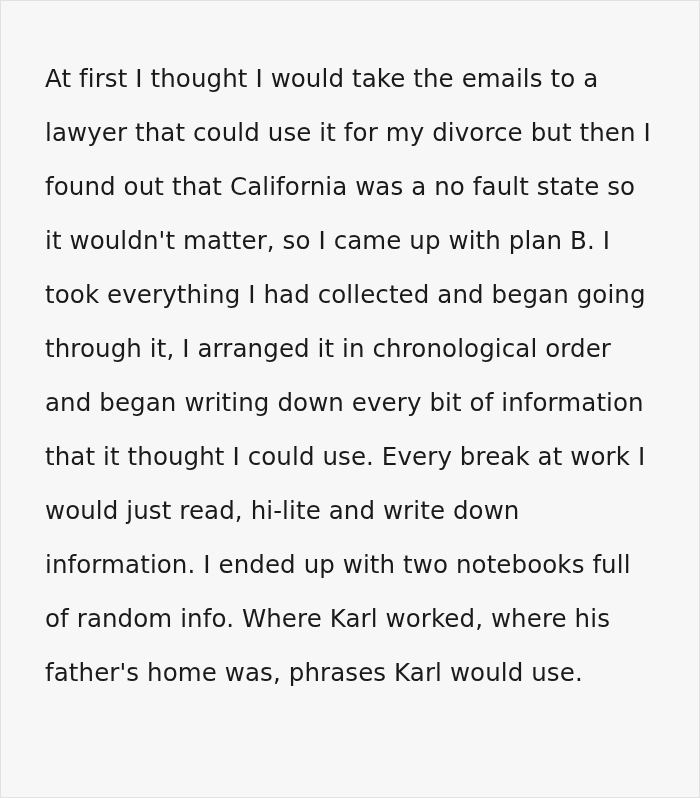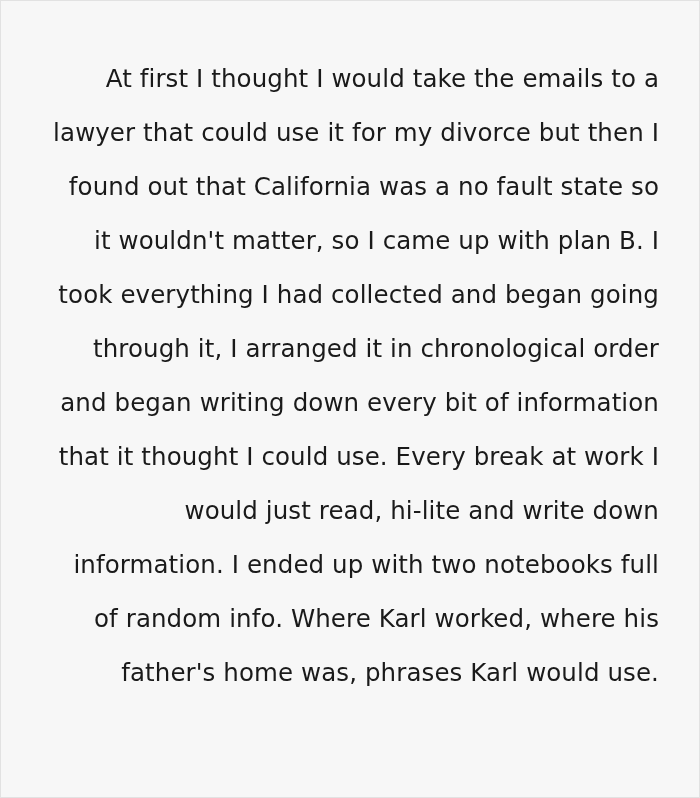--- a/index.html
+++ b/index.html
@@ -15,21 +15,20 @@
   .page {
     box-sizing: border-box;
     width: 700px;
     height: 798px;
     background: #f7f7f7;
     border: 1px solid #e2e2e2;
     padding: 26px 40px 26px 44px;
     display: flex;
     flex-direction: column;
     justify-content: flex-start;
-    text-align: right;
   }
   .story-text {
     font-size: 24.5px;
     line-height: 54px;
     color: #1a1a1a;
     letter-spacing: 0.1px;
     white-space: pre-line;
     font-weight: 400;
   }
 </style>

